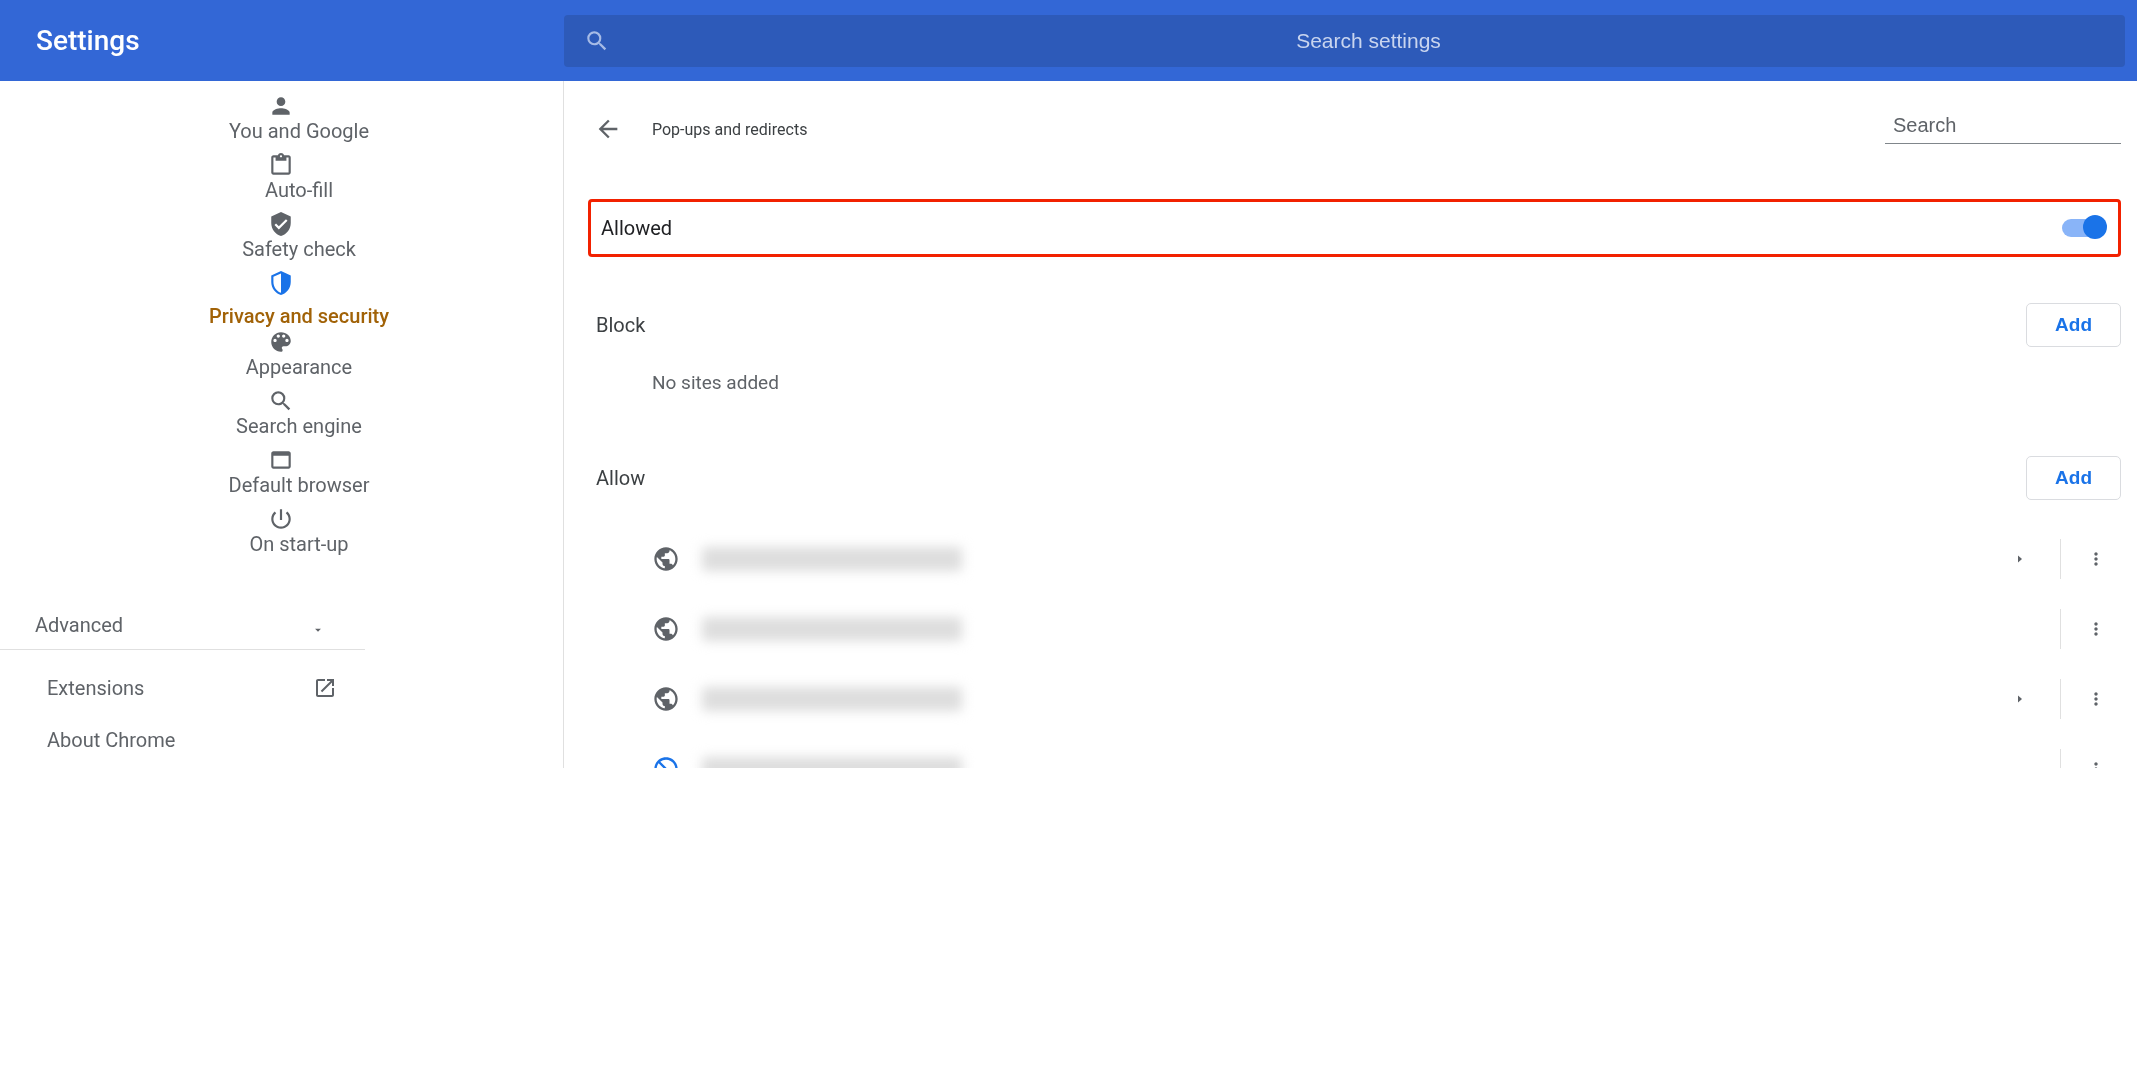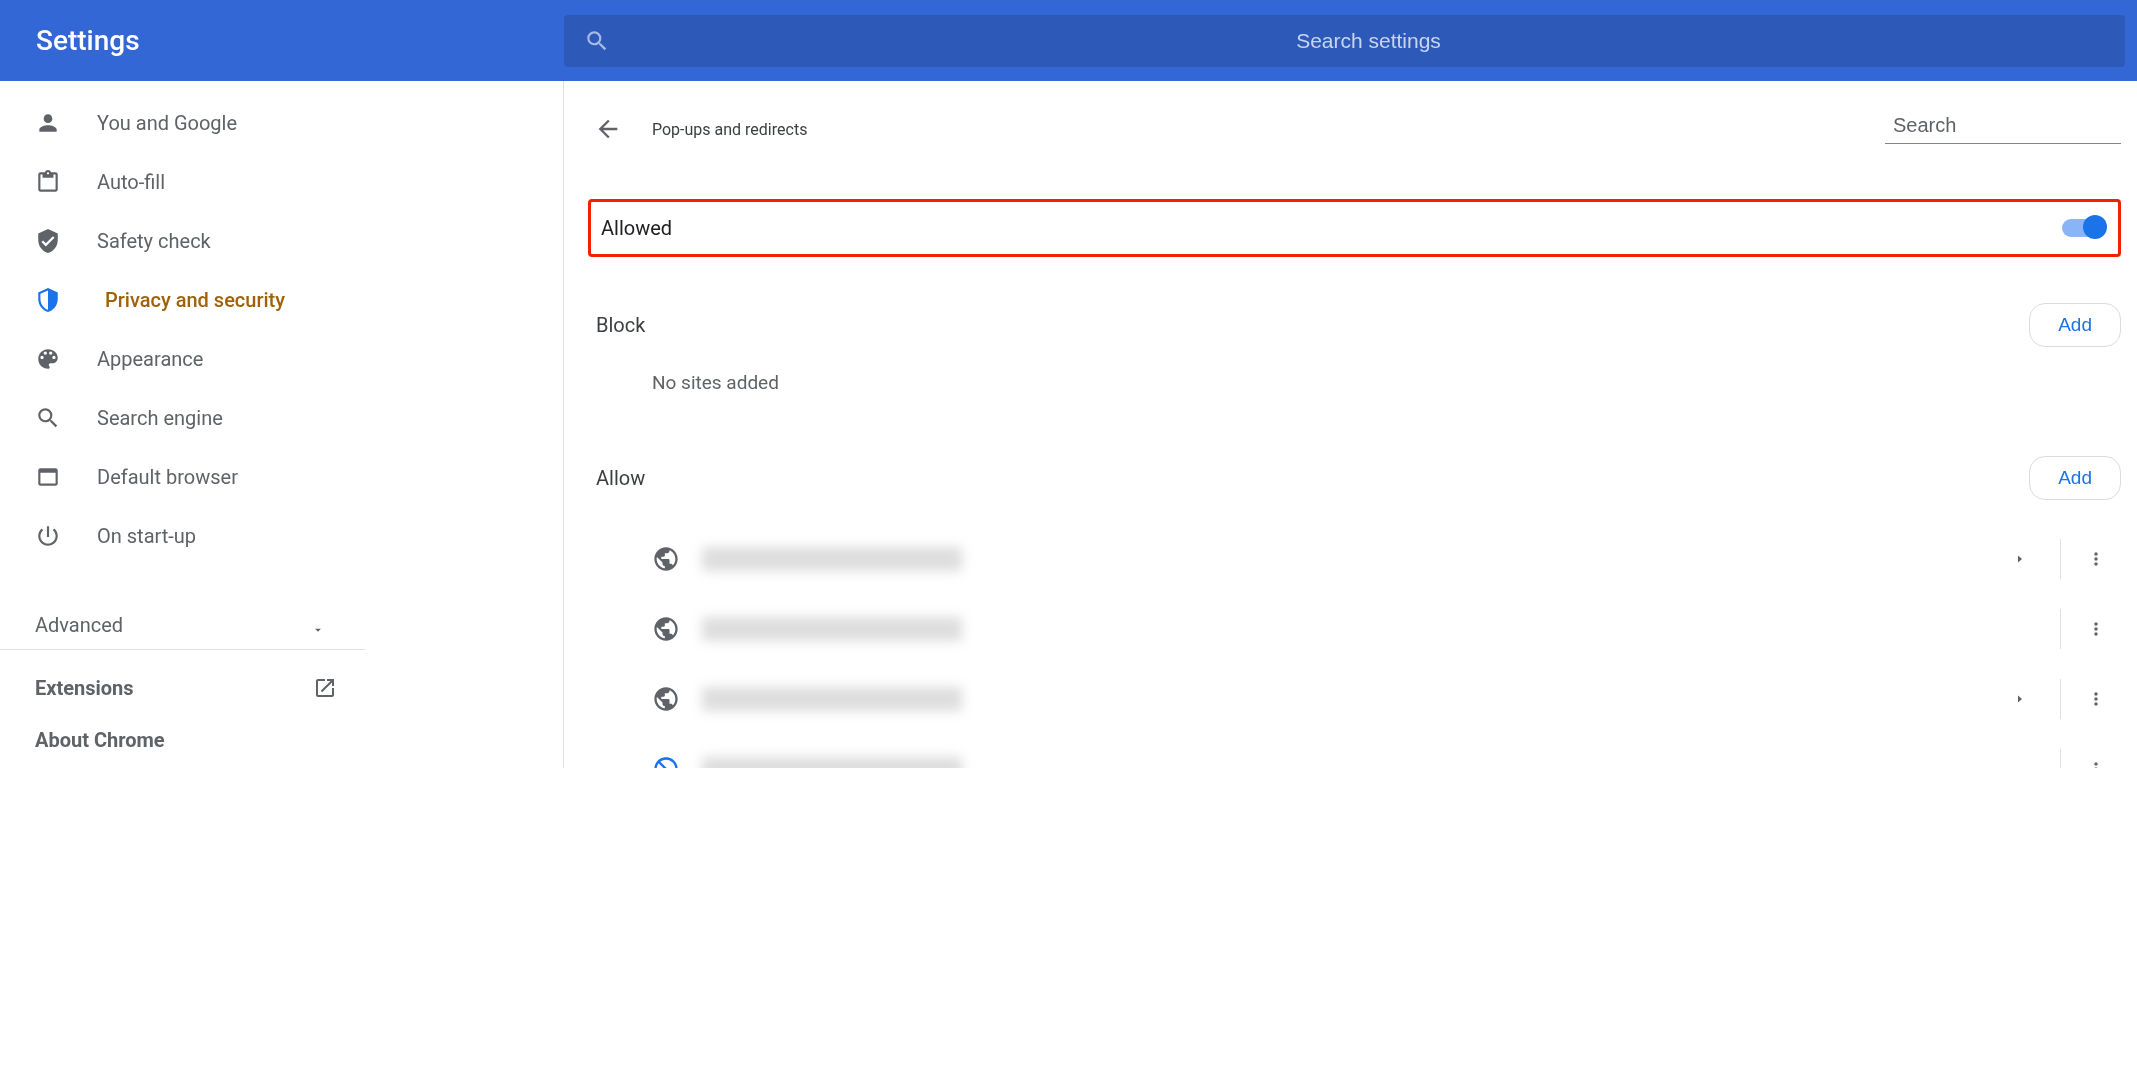--- a/index.html
+++ b/index.html
@@ -49,20 +49,21 @@
   background: #fff;
   padding-top: 12px;
 }
 .sidebar-item {
   display: flex;
   align-items: center;
   height: 59px;
   padding-left: 35px;
   cursor: pointer;
   color: #5f6368;
+  flex-direction: column;
 }
 .sidebar-item .icon-wrap {
   width: 62px;
   display: flex;
   align-items: center;
 }
 .sidebar-item svg { width: 26px; height: 26px; fill: #5f6368; }
 .sidebar-item .label { font-size: 20px; }
 .sidebar-item.active { color: #a16207; gap: 8px; }
 .sidebar-item.active svg { fill: #1a73e8; }
@@ -81,24 +82,23 @@
 .sidebar-advanced .label { font-size: 20px; color: #5f6368; }
 .sidebar-advanced svg { fill: #5f6368; width: 14px; height: 14px; }
 
 .sidebar-divider { height: 1px; background: #e0e0e0; margin: 12px 0 12px 0; width: 365px; }
 
 .sidebar-link {
   display: flex;
   align-items: center;
   justify-content: space-between;
   height: 52px;
-  padding: 0 28px 0 35px;
+  padding: 0 28px 0 47px;
   cursor: pointer;
   width: 365px;
-  font-weight: bold;
 }
 .sidebar-link .label { font-size: 20px; color: #5f6368; }
 .sidebar-link svg { fill: #5f6368; width: 24px; height: 24px; }
 
 .main {
   flex: 1;
   background: #fff;
   padding: 28px 16px 0 24px;
 }
 .main-header {
@@ -159,23 +159,23 @@
   justify-content: space-between;
   padding: 6px 0 6px 8px;
   margin-bottom: 18px;
 }
 .section .slabel { font-size: 20px; color: #3c4043; }
 .add-btn {
   border: 1px solid #dadce0;
   background: #fff;
   color: #1a73e8;
   font-size: 19px;
-  font-weight: 400;
+  font-weight: 700;
   padding: 10px 28px;
-  border-radius: 16px;
+  border-radius: 5px;
   cursor: pointer;
 }
 
 .empty-text { font-size: 19px; color: #5f6368; padding-left: 64px; margin-bottom: 56px; }
 
 .site-row {
   display: flex;
   align-items: center;
   height: 70px;
   padding-left: 64px;

